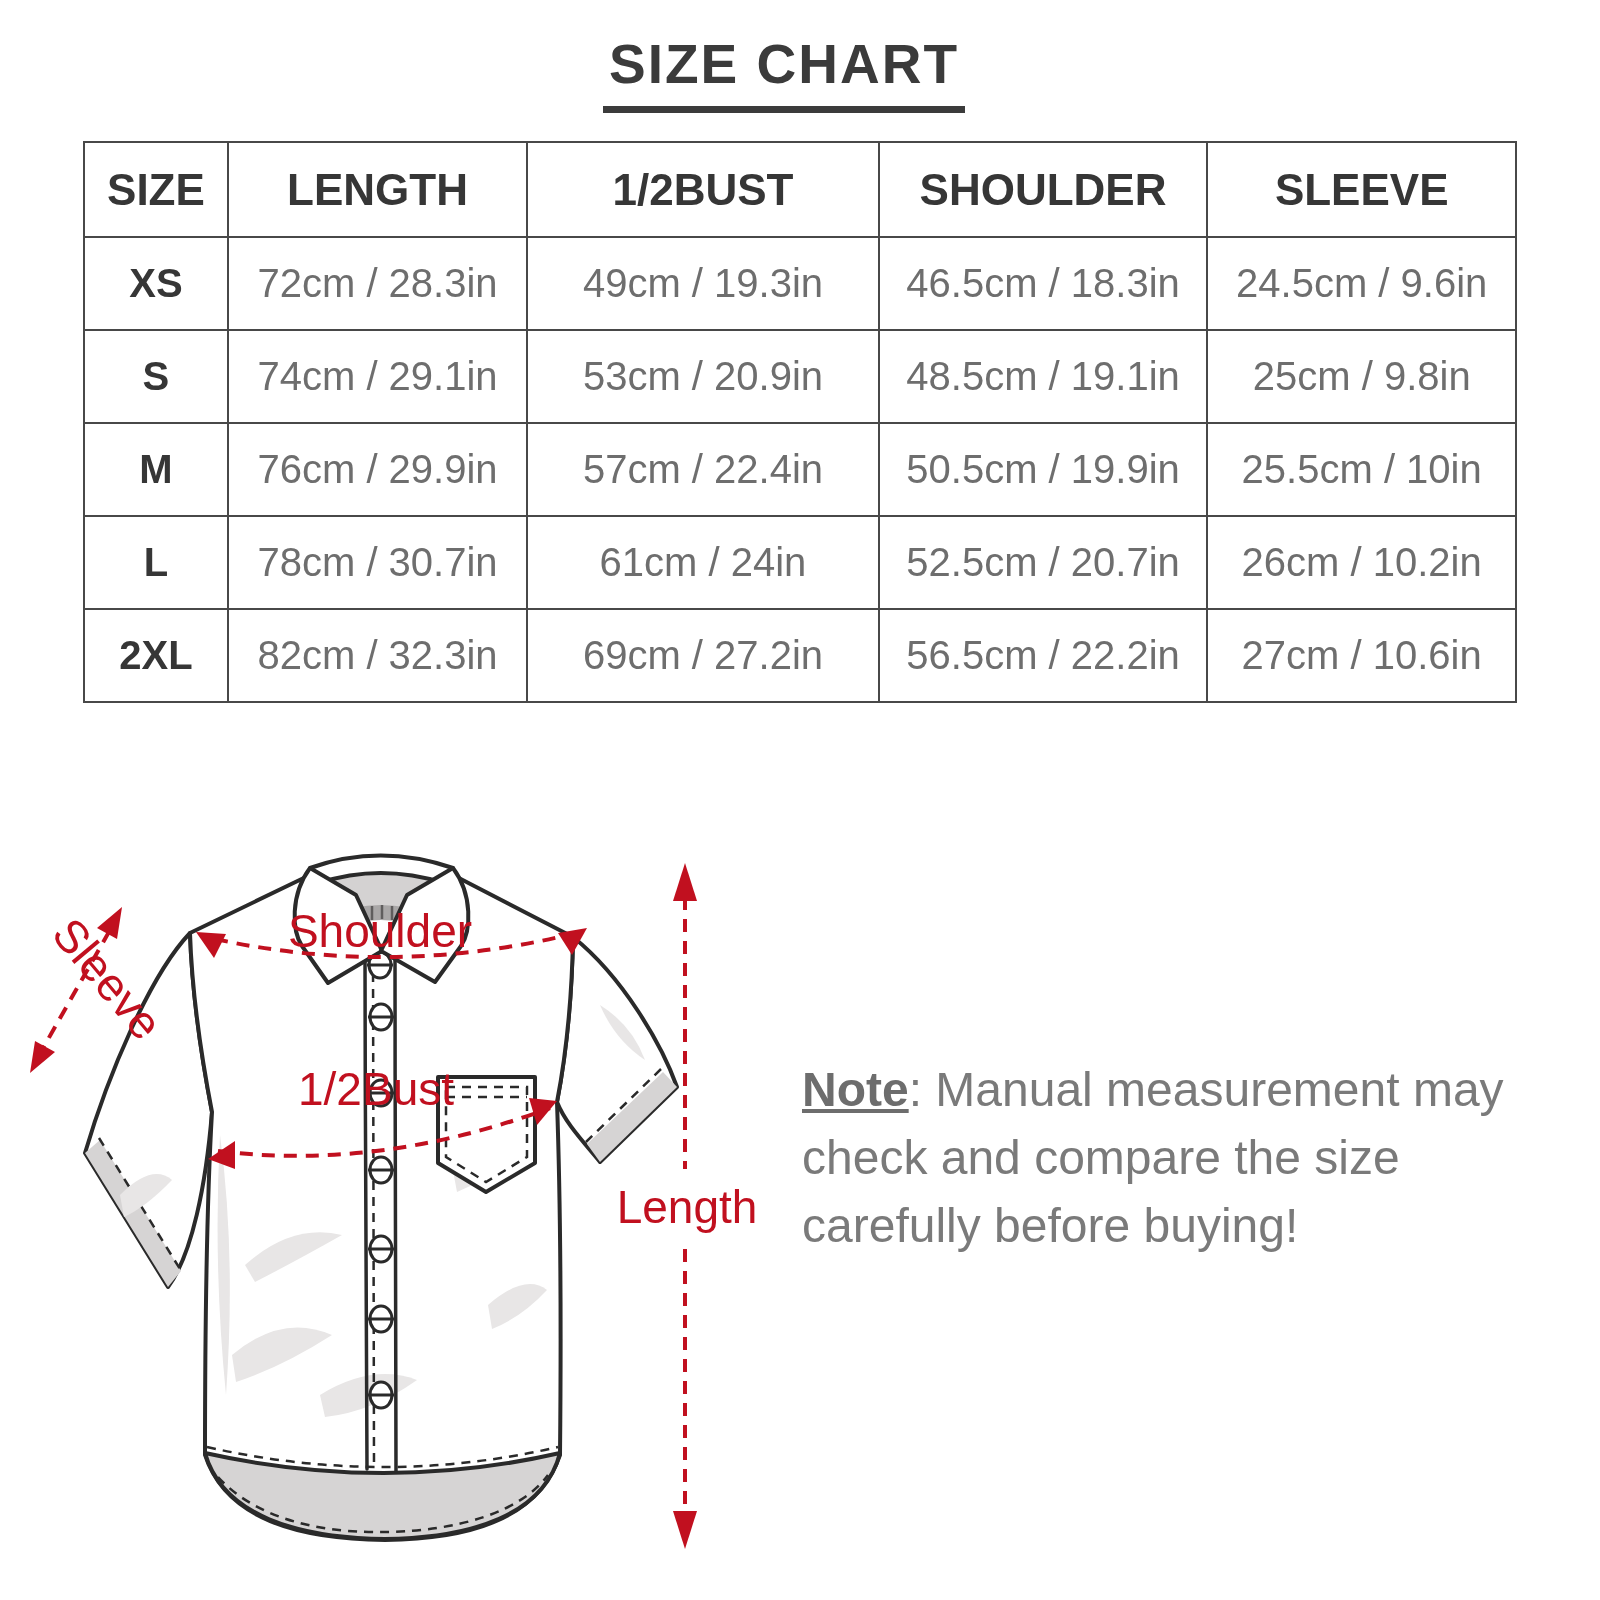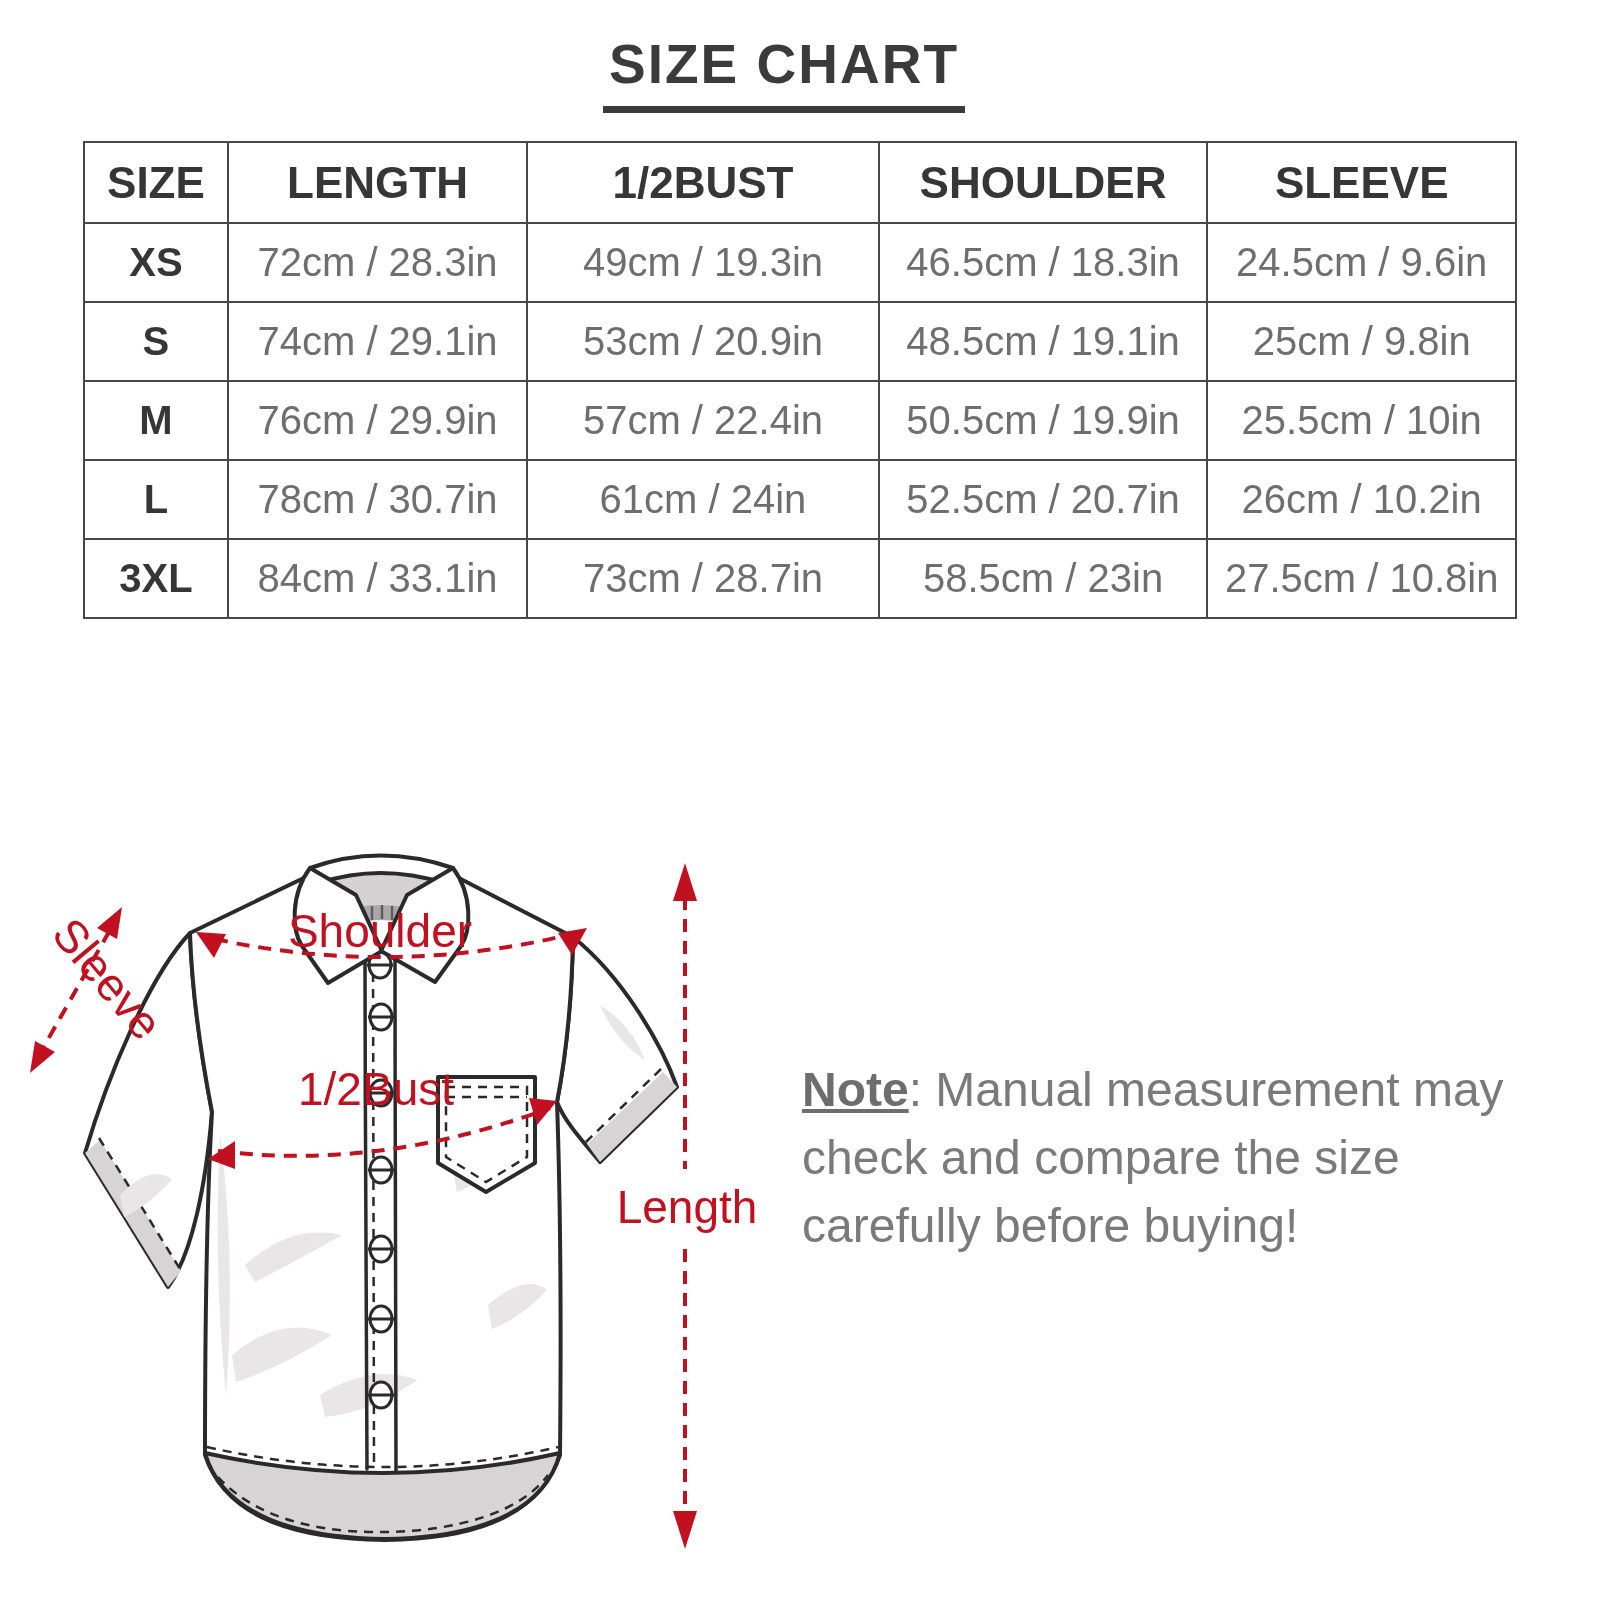--- a/index.html
+++ b/index.html
@@ -5,21 +5,21 @@
   html,body{margin:0;padding:0;background:#ffffff;}
   .page{position:relative;width:1568px;height:1600px;background:#ffffff;
         font-family:"Liberation Sans", sans-serif;overflow:hidden;}
 
   .title-wrap{position:absolute;top:32px;left:0;width:100%;text-align:center;}
   .title{display:inline-block;margin:0;font-size:55px;font-weight:bold;color:#3b3b3b;
          letter-spacing:2px;border-bottom:7px solid #3b3b3b;padding:0 6px 10px 6px;}
 
   table.size-table{position:absolute;left:83px;top:141px;width:1434px;
         border-collapse:collapse;table-layout:fixed;text-align:center;}
-  .size-table th,.size-table td{border:2px solid #484848;padding:5px;vertical-align:middle;}
+  .size-table th,.size-table td{border:2px solid #484848;padding:12px;vertical-align:middle;}
   .size-table th{height:69px;font-size:44px;font-weight:bold;color:#363636;}
   .size-table td{height:67px;font-size:40px;font-weight:normal;color:#6e6e6e;}
   .size-table td.size-col{font-weight:bold;color:#363636;font-size:40px;}
 
   .note{position:absolute;left:802px;top:1056px;width:705px;
         font-size:48px;line-height:68px;color:#7a7a7a;}
   .note .note-label{font-weight:bold;color:#6d6d6d;text-decoration:underline;}
 
   svg.diagram{position:absolute;left:20px;top:835px;width:760px;height:720px;}
   .outline{fill:none;stroke:#2a2a2a;stroke-width:4;stroke-linejoin:round;stroke-linecap:round;}
@@ -79,25 +79,25 @@
         <td>25.5cm / 10in</td>
       </tr>
       <tr>
         <td class="size-col">L</td>
         <td>78cm / 30.7in</td>
         <td>61cm / 24in</td>
         <td>52.5cm / 20.7in</td>
         <td>26cm / 10.2in</td>
       </tr>
       <tr>
-        <td class="size-col">3XL</td>
-        <td>84cm / 33.1in</td>
-        <td>73cm / 28.7in</td>
-        <td>58.5cm / 23in</td>
-        <td>27.5cm / 10.8in</td>
+        <td class="size-col">2XL</td>
+        <td>82cm / 32.3in</td>
+        <td>69cm / 27.2in</td>
+        <td>56.5cm / 22.2in</td>
+        <td>27cm / 10.6in</td>
       </tr>
     </tbody>
   </table>
 
   <svg class="diagram" viewBox="0 0 760 720">
 
     <g>
       <path class="whitefill" d="M170,98 C130,140 88,240 65,318 L148,452 C172,420 186,350 192,277 C182,225 172,160 170,98 Z"></path>
       <path class="grayfill" d="M65,318 L148,452 L161,436 L80,305 Z"></path>
       <path class="stitch" d="M79,303 L160,434"></path>

